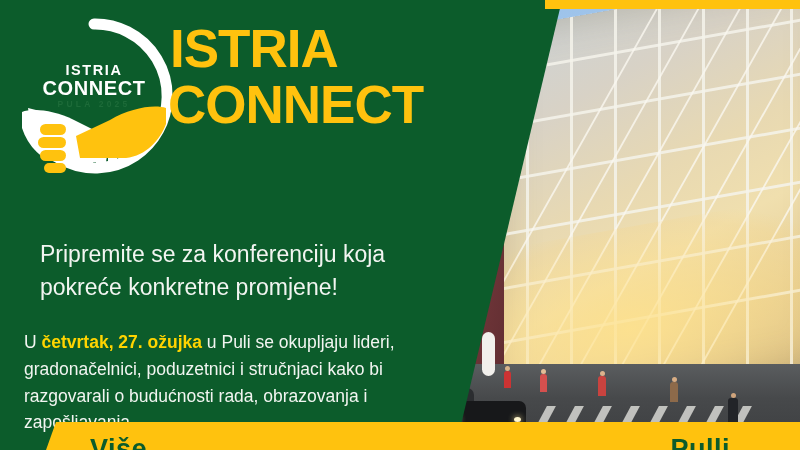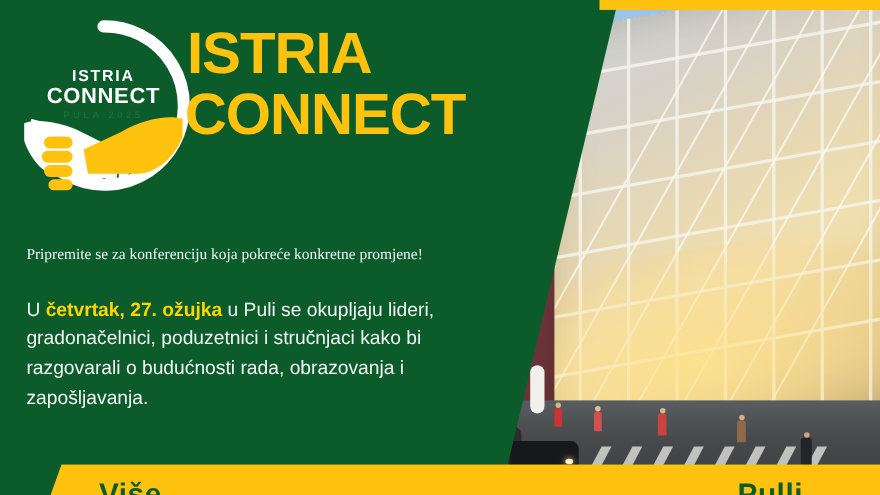--- a/index.html
+++ b/index.html
@@ -118,21 +118,21 @@
   .title-connect{
     position:absolute;left:168px;top:78px;color:#ffc20e;
     font-size:53px;font-weight:bold;letter-spacing:-1px;line-height:1;
   }
   .title-pula{
     position:absolute;left:172px;top:143px;color:#ffffff;
     font-size:35px;font-weight:bold;letter-spacing:.5px;line-height:1;
   }
 
   .body-text{position:absolute;left:24px;top:222px;width:392px;color:#f2f5f1;}
-  .para1{font-size:14px;line-height:1.42;margin:0;font-family:Liberation Serif, serif;}
+  .para1{font-size:23px;line-height:1.42;margin:16px;}
   .para2{font-size:17.5px;line-height:1.52;margin:26px 0 0 0;}
   .hl{color:#ffd400;font-weight:bold;}
 </style>
 </head>
 <body>
 
 <div class="poster">
 
   <div class="photo-panel">
     <div class="sky"></div>

